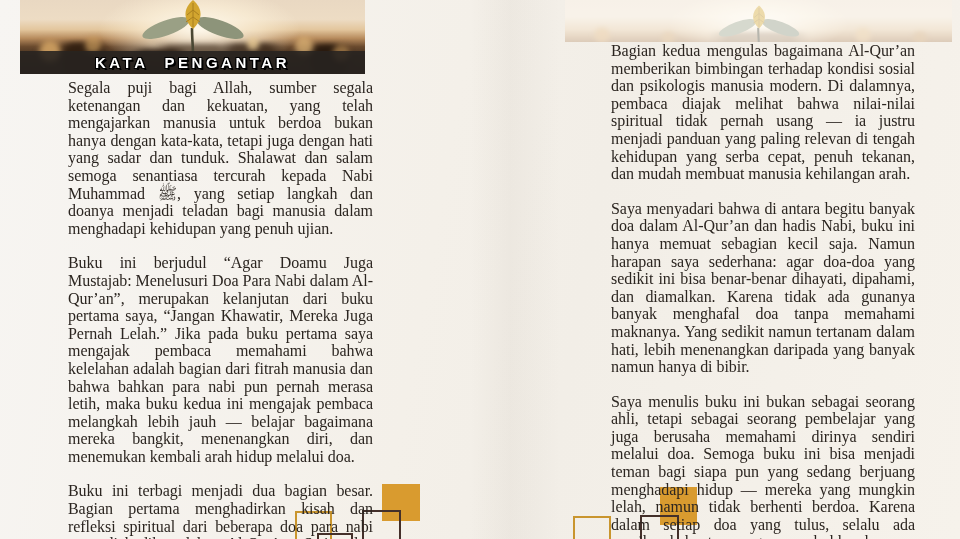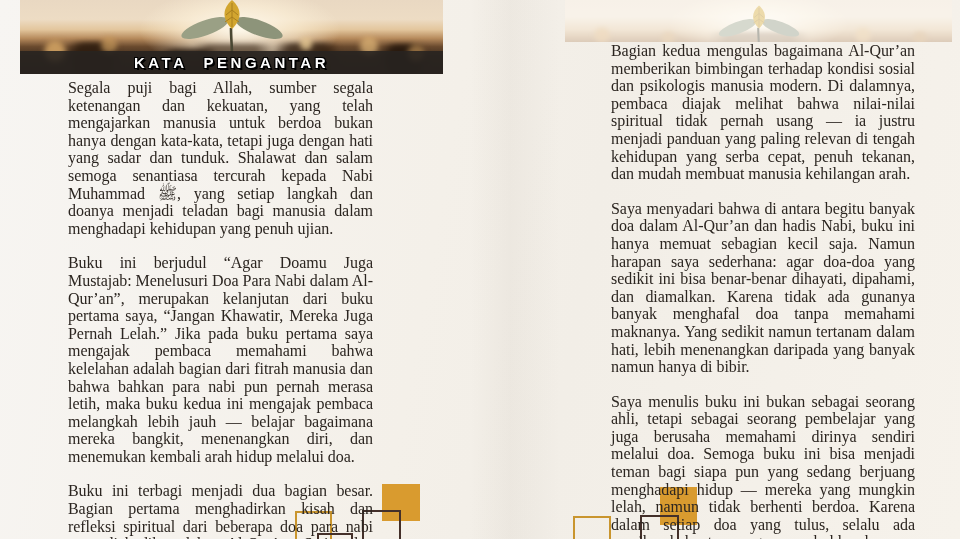--- a/index.html
+++ b/index.html
@@ -31,21 +31,21 @@
       radial-gradient(circle, rgba(222,180,118,.75) 0 38%, transparent 62%) no-repeat 84% 64% / 30px 20px,
       radial-gradient(circle, rgba(198,150,88,.65) 0 38%, transparent 62%) no-repeat 95% 74% / 26px 20px,
       radial-gradient(circle, rgba(236,205,150,.8) 0 38%, transparent 62%) no-repeat 68% 60% / 20px 14px,
       radial-gradient(circle, rgba(40,24,12,.8) 0 45%, transparent 72%) no-repeat 12% 92% / 70px 34px,
       radial-gradient(circle, rgba(34,20,10,.8) 0 45%, transparent 72%) no-repeat 38% 98% / 80px 30px,
       radial-gradient(circle, rgba(46,28,14,.75) 0 45%, transparent 72%) no-repeat 72% 95% / 90px 34px,
       radial-gradient(circle, rgba(30,18,9,.8) 0 45%, transparent 72%) no-repeat 96% 90% / 60px 30px,
       radial-gradient(circle, rgba(58,38,20,.6) 0 45%, transparent 72%) no-repeat 50% 84% / 110px 26px;
   }
   .sprout{position:absolute;left:50%;transform:translateX(-50%);}
-  .left-header{left:20px;top:0;width:407px;height:74px;padding-left:16px;}
+  .left-header{left:20px;top:0;width:345px;height:74px;}
   .left-header .sprout{bottom:18px;width:150px;height:58px;}
 
   .title-band{
     position:absolute;left:0;right:0;bottom:0;height:23px;
     background:rgba(40,35,32,.9);
     display:flex;align-items:center;justify-content:center;
   }
   .title-band h1{
     margin:0;font-family:"Liberation Sans","DejaVu Sans",sans-serif;
     font-size:15px;font-weight:bold;color:#fff;

